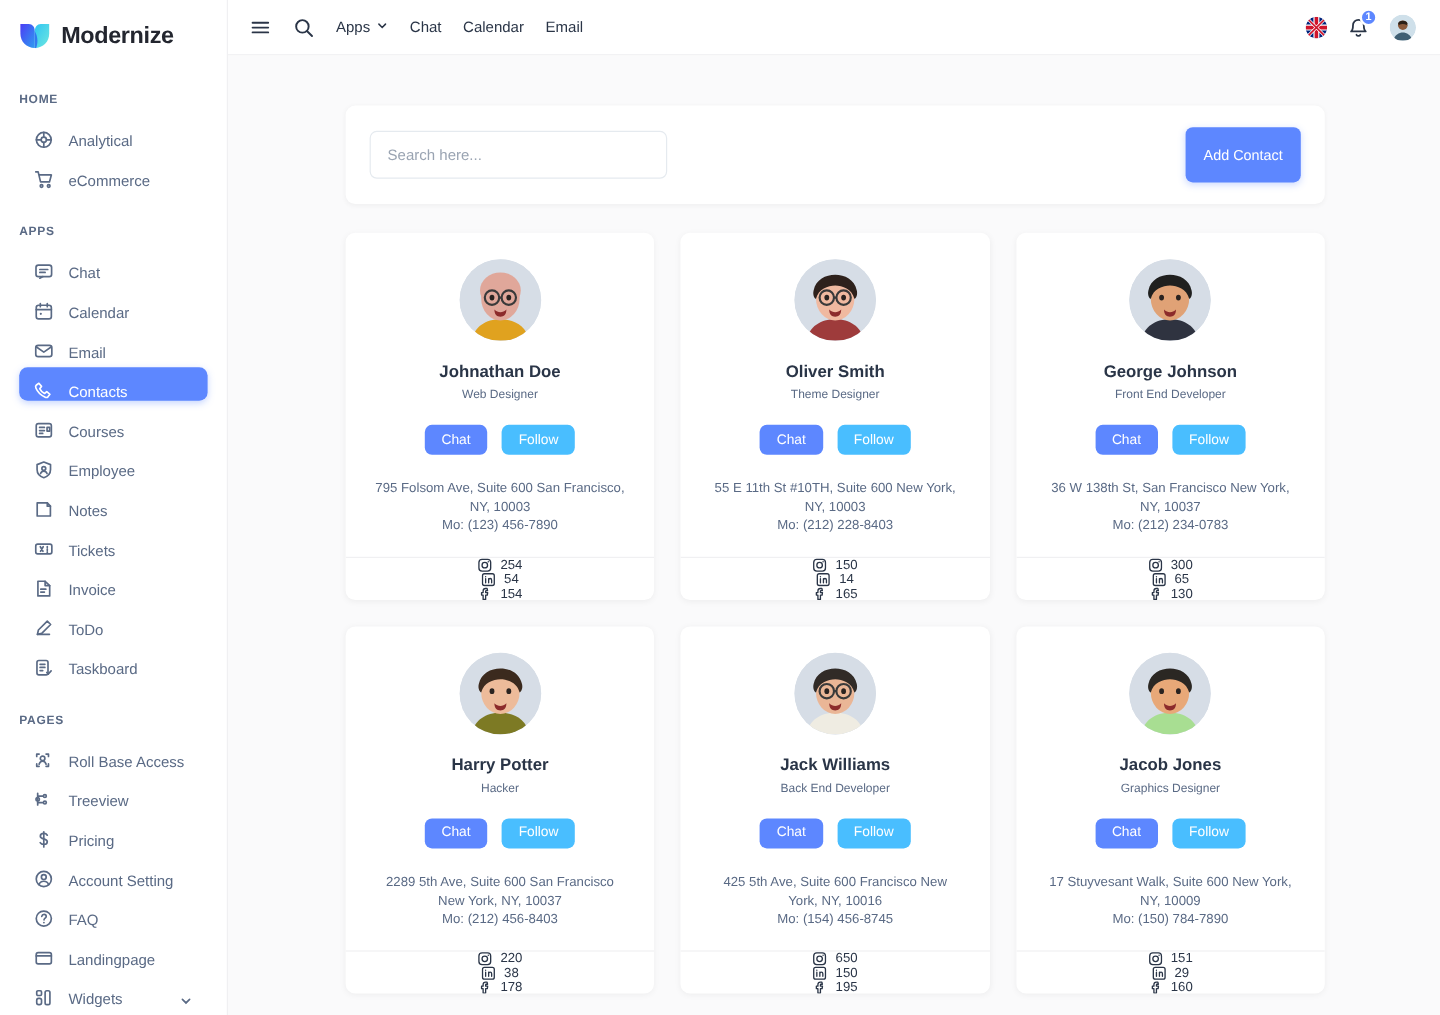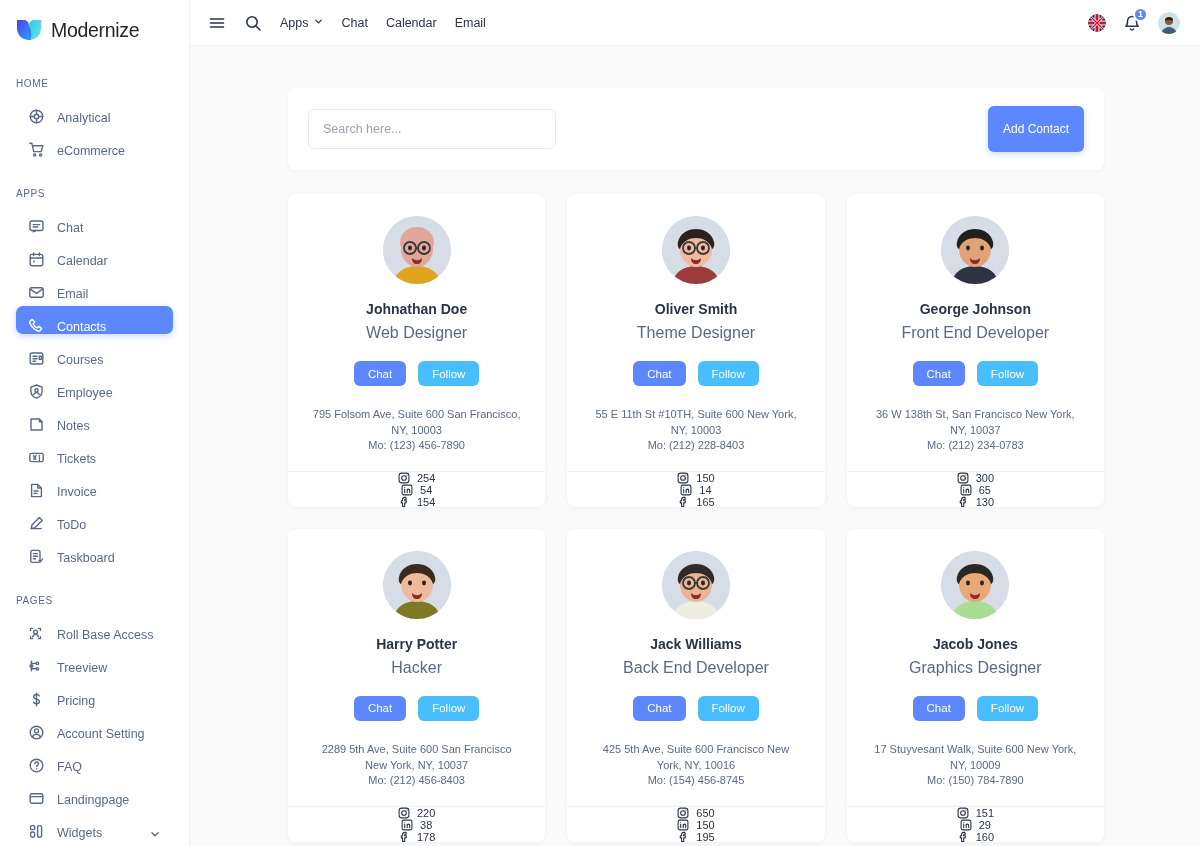--- a/index.html
+++ b/index.html
@@ -16,25 +16,25 @@
   .sidebar {
     width: 190px; height: 846px; flex: 0 0 190px;
     background: #ffffff;
     border-right: 1px solid #f0f0f2;
     padding: 0 0 0 0;
     overflow: hidden;
     position: relative;
   }
   .brand { display: flex; align-items: center; gap: 9px; padding: 12px 0 0 16px; height: 48px; }
   .brand-logo { width: 26px; height: 24px; flex: 0 0 26px; }
-  .brand-name { font-size: 19.5px; font-weight: 400; color: #23262f; letter-spacing: -0.3px; }
+  .brand-name { font-size: 19.5px; font-weight: 700; color: #23262f; letter-spacing: -0.3px; }
 
   .nav-section { margin-top: 20px; }
   .nav-caption {
-    font-size: 10px; font-weight: 400; color: #5a6a85;
+    font-size: 10px; font-weight: 700; color: #5a6a85;
     letter-spacing: 0.6px; padding: 10px 0 8px 16px; text-transform: uppercase;
   }
   .nav-item {
     display: flex; align-items: flex-end; gap: 12px;
     height: 28px; margin: 0 16px 5px 16px;
     padding: 0 12px; border-radius: 7px;
     color: #5a6a85; font-size: 12.5px; cursor: pointer;
     position: relative;
   }
   .nav-item .ic { width: 17px; height: 17px; flex: 0 0 17px; display: block; }
@@ -89,21 +89,21 @@
 
   .card {
     background: #ffffff; border-radius: 8px; box-shadow: 0 1px 5px rgba(0,0,0,.05);
     display: flex; flex-direction: column; overflow: hidden;
   }
   .card-body { padding: 22px 18px 20px; text-align: center; flex: 1 1 auto;
     display: flex; flex-direction: column; align-items: center; }
   .ava { width: 68px; height: 68px; border-radius: 50%; overflow: hidden; background: #d6dde6; display: block; }
   .ava svg { display: block; }
   .c-name { font-size: 14px; font-weight: 600; color: #2a3547; margin-top: 17px; text-align: center; }
-  .c-role { font-size: 16px; color: #5a6a85; margin-top: 7px; }
+  .c-role { font-size: 10px; color: #5a6a85; margin-top: 7px; }
   .btn-row { display: flex; gap: 12px; margin-top: 19px; }
   .btn {
     border: none; border-radius: 6px; height: 25px; padding: 0 14px;
     font-size: 11.5px; color: #fff; cursor: pointer;
     font-family: "Liberation Sans", sans-serif;
   }
   .btn-chat { background: #5d87ff; }
   .btn-follow { background: #49beff; }
   .c-addr { font-size: 11px; color: #5a6a85; margin-top: 21px; line-height: 1.45; max-width: 212px; }
   .c-phone { font-size: 11px; color: #5a6a85; }

